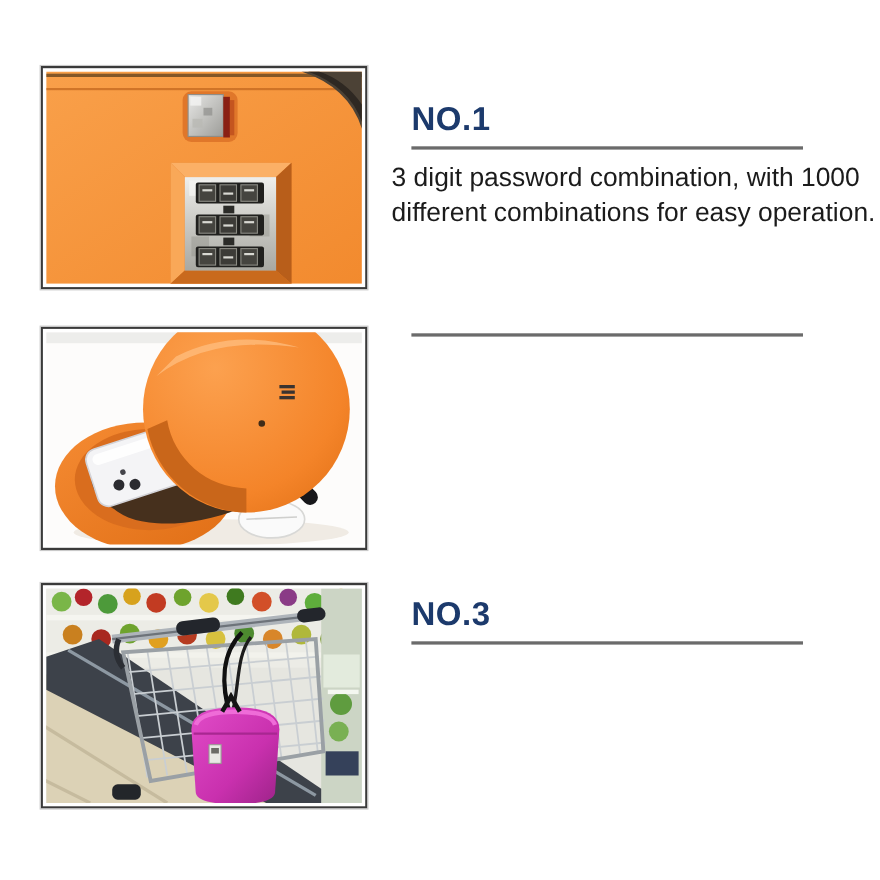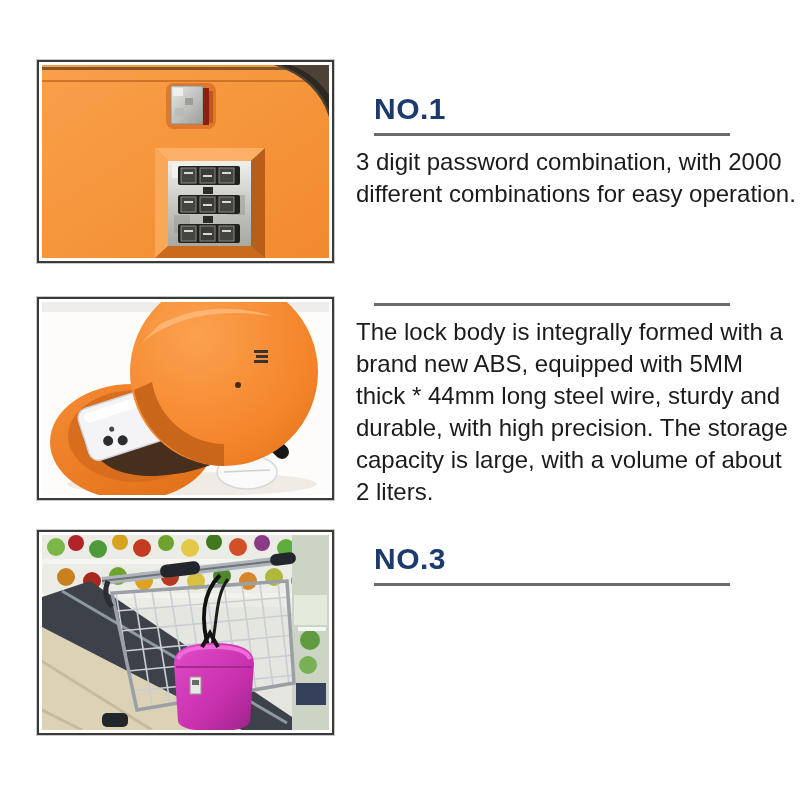--- a/index.html
+++ b/index.html
@@ -242,26 +242,25 @@
         <rect x="148" y="142" width="11" height="17" fill="#e8e8e4" stroke="#9a9a94" stroke-width="1"></rect>
         <rect x="150" y="145" width="7" height="5" fill="#6b6b66"></rect>
         <path d="M 160 112 L 168 98 L 176 112" fill="none" stroke="#141414" stroke-width="4"></path>
       </g>
     </svg>
   </div>
 
   <div class="text-block" style="top:92px;">
     <div class="section-heading">NO.1</div>
     <div class="heading-rule"></div>
-    <div class="section-body">3 digit password combination, with 2000 different combinations for easy operation.</div>
+    <div class="section-body">3 digit password combination, with 1000 different combinations for easy operation.</div>
   </div>
 
   <div class="text-block" style="top:296px;">
     <div class="heading-rule"></div>
-    <div class="section-body">The lock body is integrally formed with a brand new ABS, equipped with 5MM thick * 44mm long steel wire, sturdy and durable, with high precision. The storage capacity is large, with a volume of about 2 liters.</div>
   </div>
 
   <div class="text-block" style="top:542px;">
     <div class="section-heading">NO.3</div>
     <div class="heading-rule"></div>
   </div>
 
 </div>
 
 </body></html>

